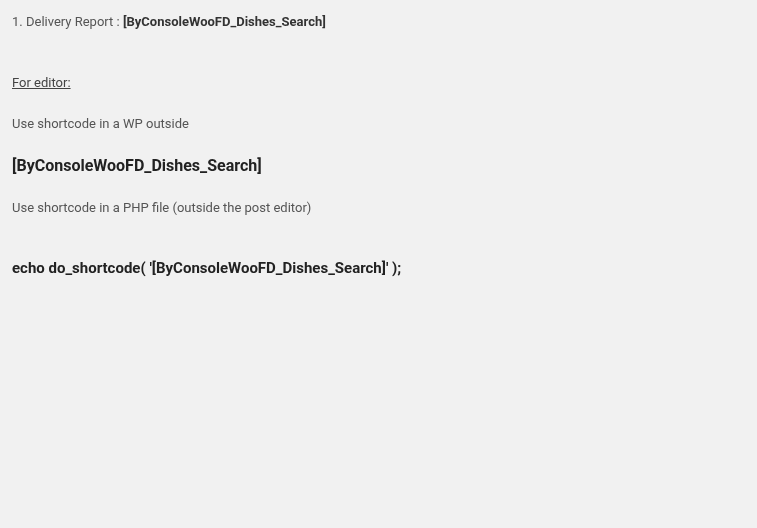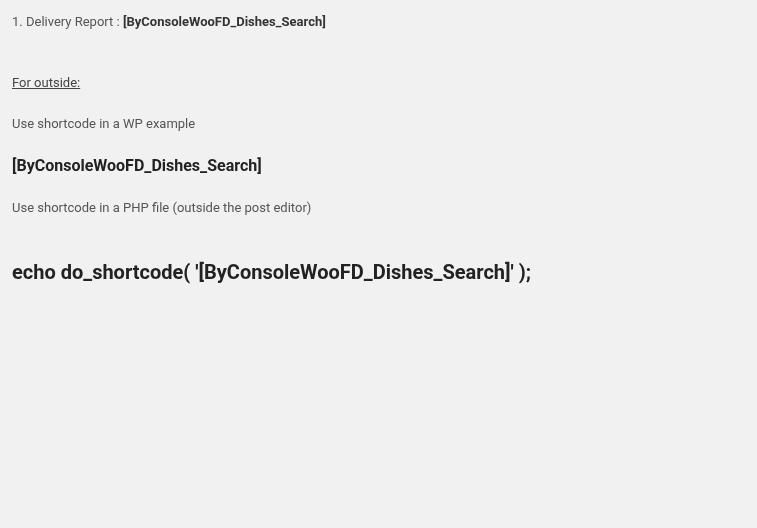--- a/index.html
+++ b/index.html
@@ -36,35 +36,35 @@
       margin-bottom: 20px;
     }
     .shortcode-bold {
       font-weight: bold;
       font-size: 16px;
       color: #222;
       margin-bottom: 20px;
     }
     .code-bold {
       font-weight: bold;
-      font-size: 20px;
+      font-size: 15px;
       color: #222;
       margin-top: 40px;
     }
   </style>
 </head>
 <body>
 
 <div class="list-item">
   <span>1.</span>
   <span>Delivery Report :</span>
   <span class="list-item-shortcode">[ByConsoleWooFD_Dishes_Search]</span>
 </div>
 
-<div class="example-heading">For outside:</div>
+<div class="example-heading">For editor:</div>
 
-<div class="instruction-text">Use shortcode in a WP example</div>
+<div class="instruction-text">Use shortcode in a WP outside</div>
 
 <div class="shortcode-bold">[ByConsoleWooFD_Dishes_Search]</div>
 
 <div class="instruction-text">Use shortcode in a PHP file (outside the post editor)</div>
 
 <div class="code-bold">echo do_shortcode( '[ByConsoleWooFD_Dishes_Search]' );</div>
 
 </body></html>

